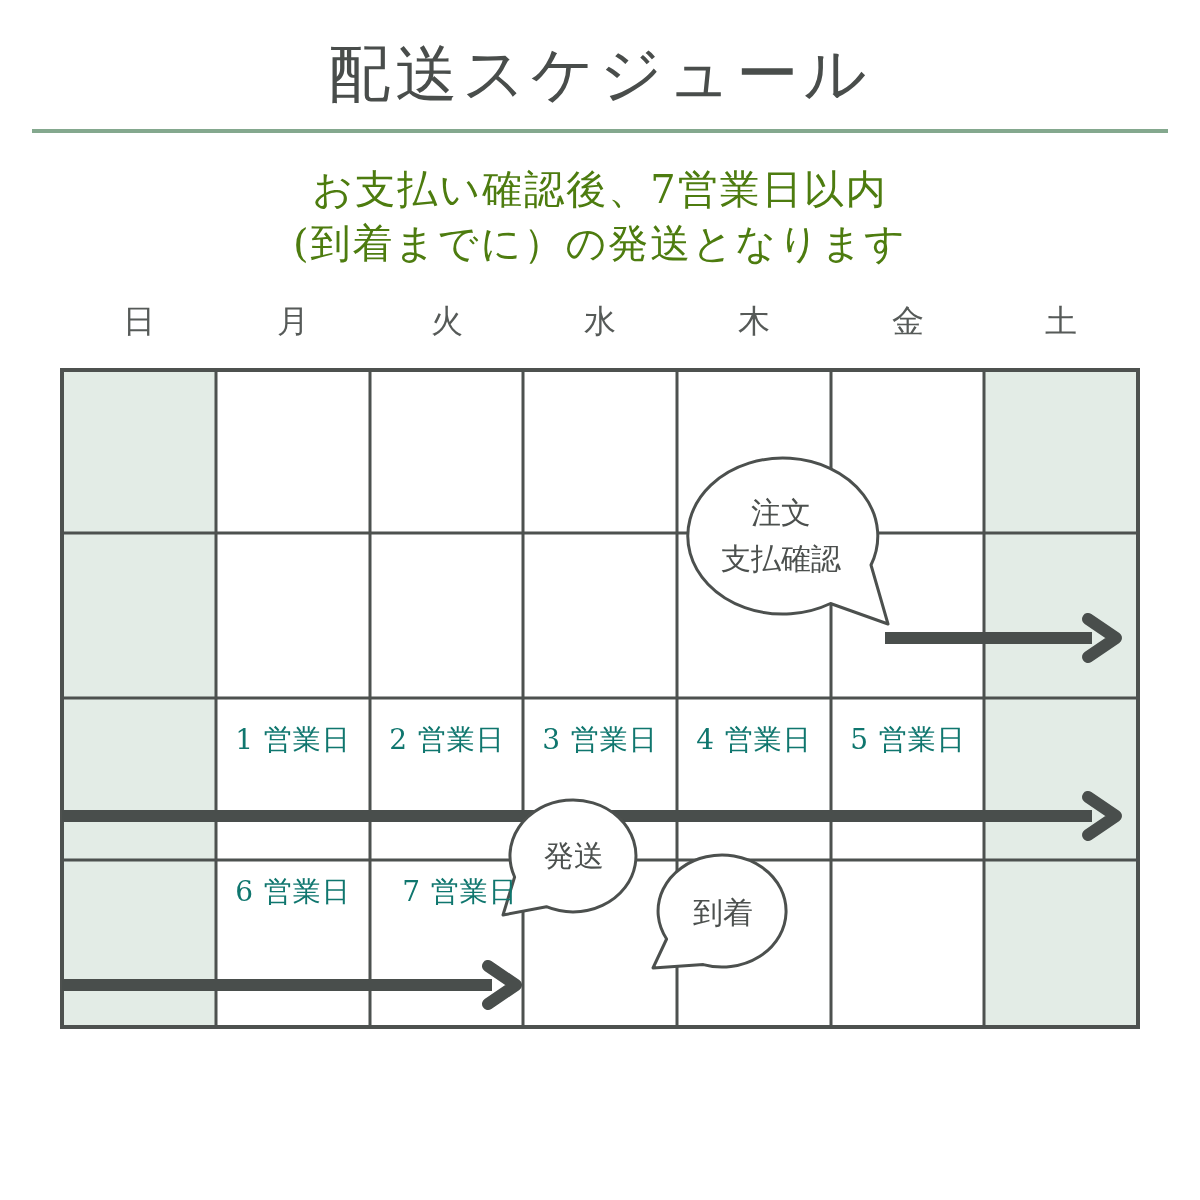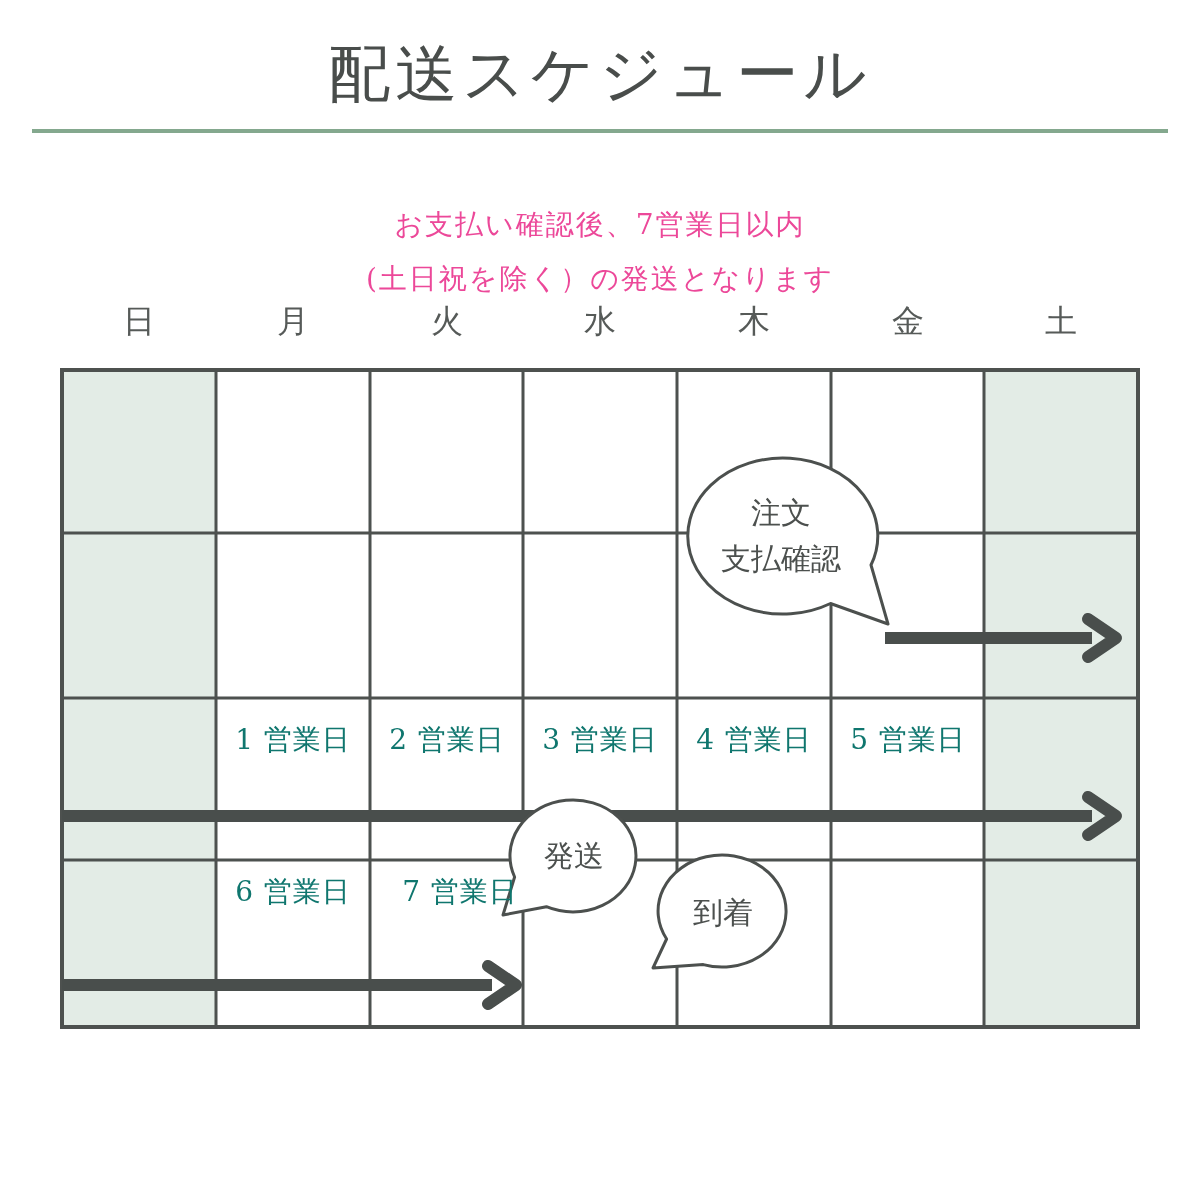--- a/index.html
+++ b/index.html
@@ -10,21 +10,21 @@
   .abs{position:absolute;}
   .title{
     top:38px;left:0;right:0;text-align:center;
     font-size:62px;line-height:72px;letter-spacing:5px;color:#494d4b;
   }
   .divider{
     top:129px;left:32px;width:1136px;height:4px;background:#84a88e;
   }
   .subtitle{
     top:162px;left:0;right:0;text-align:center;
-    font-size:28px;line-height:54px;letter-spacing:2px;color:#ec4899;margin-top:36px;
+    font-size:40px;line-height:54px;letter-spacing:2px;color:#4d7c0f;
   }
   .day-label{
     top:322px;transform:translate(-50%,-50%);
     font-family:"DejaVu Sans","Liberation Sans",sans-serif;
     font-size:32px;color:#565a58;
   }
   .biz-label{
     transform:translate(-50%,-50%);
     font-size:28px;letter-spacing:1px;color:#0f766e;white-space:nowrap;
   }
@@ -43,21 +43,21 @@
 <body>
 
 <div class="page">
 
   <div class="abs title">配送スケジュール</div>
 
   <div class="abs divider"></div>
 
   <div class="abs subtitle">
     <div>お支払い確認後、7営業日以内</div>
-    <div>(土日祝を除く）の発送となります</div>
+    <div>(到着までに）の発送となります</div>
   </div>
 
   <div class="abs day-label" style="left:139px">日</div>
   <div class="abs day-label" style="left:293px">月</div>
   <div class="abs day-label" style="left:447px">火</div>
   <div class="abs day-label" style="left:600px">水</div>
   <div class="abs day-label" style="left:754px">木</div>
   <div class="abs day-label" style="left:908px">金</div>
   <div class="abs day-label" style="left:1061px">土</div>
 

